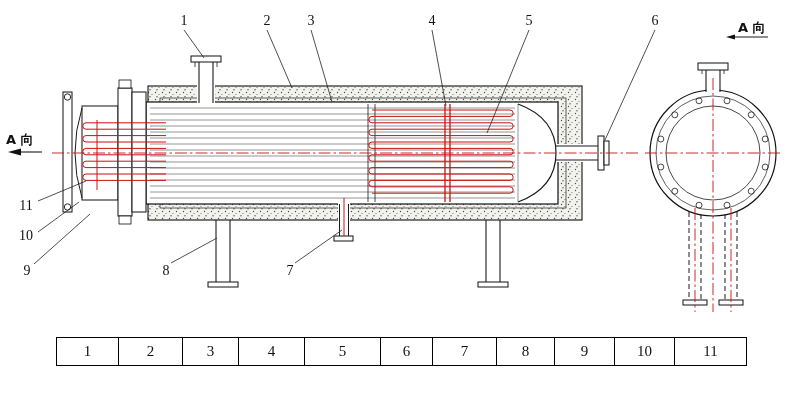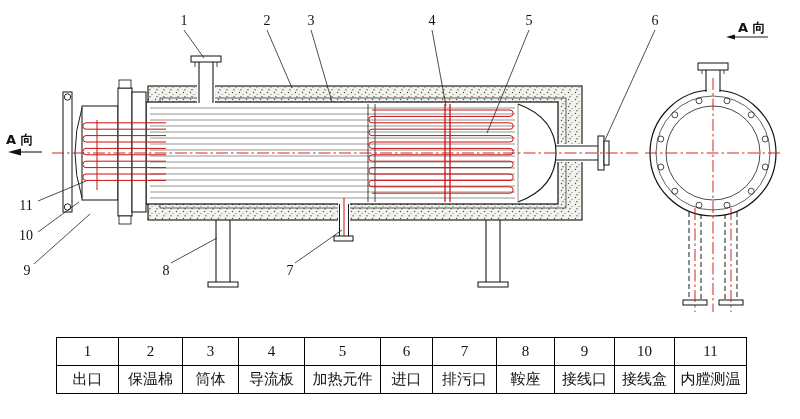--- a/index.html
+++ b/index.html
@@ -307,27 +307,14 @@
     <td>3</td>
     <td>4</td>
     <td>5</td>
     <td>6</td>
     <td>7</td>
     <td>8</td>
     <td>9</td>
     <td>10</td>
     <td>11</td>
   </tr>
-  <tr>
-    <td>出口</td>
-    <td>保温棉</td>
-    <td>筒体</td>
-    <td>导流板</td>
-    <td>加热元件</td>
-    <td>进口</td>
-    <td>排污口</td>
-    <td>鞍座</td>
-    <td>接线口</td>
-    <td>接线盒</td>
-    <td>内膛测温</td>
-  </tr>
 </tbody>
   </table>
 
 </body></html>

